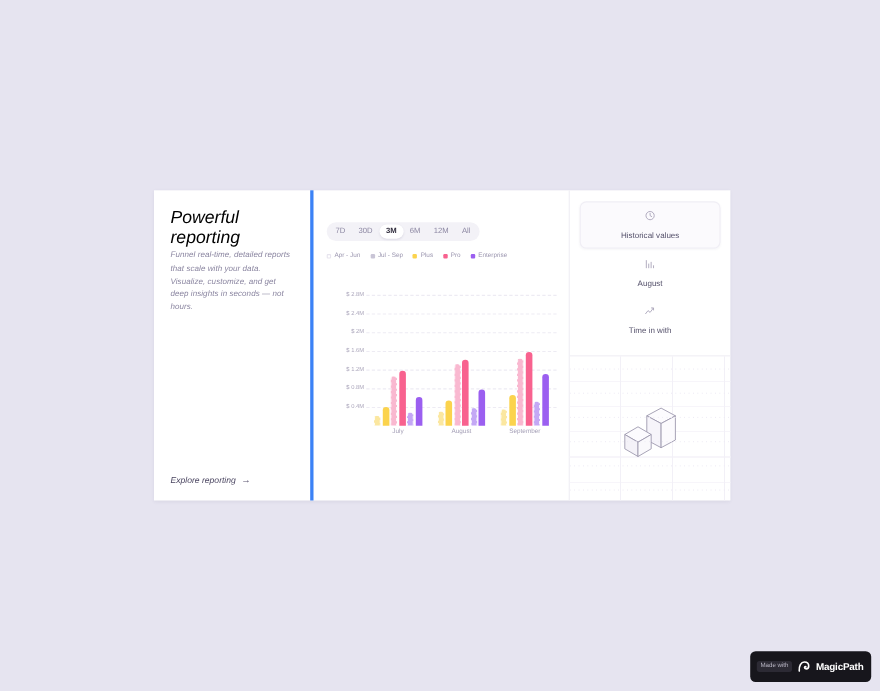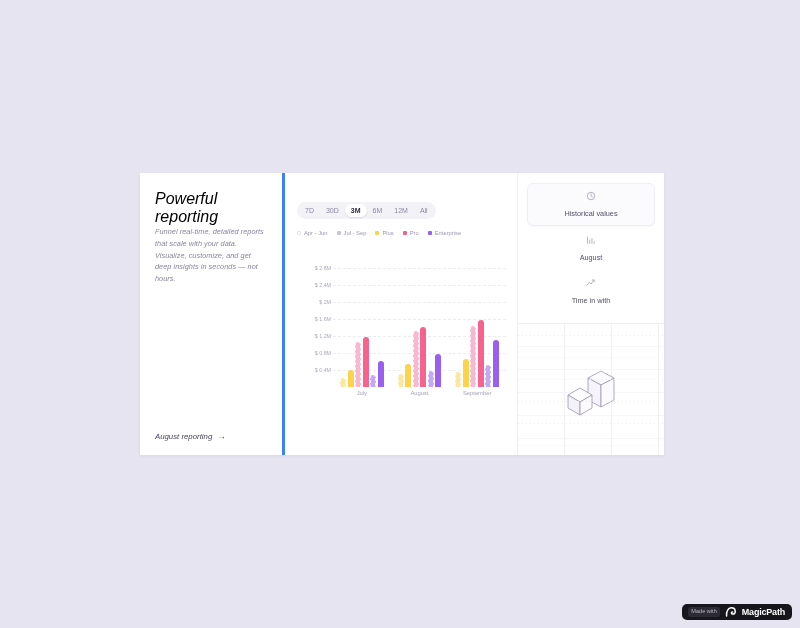--- a/index.html
+++ b/index.html
@@ -222,21 +222,21 @@
     width: 70px;
     height: 60px;
   }
   #boxes svg { display: block; }
 
   
   #watermark {
     position: absolute;
     right: 8px;
     bottom: 8px;
-    height: 16px;
+    height: 28px;
     background: #17161C;
     border-radius: 5px;
     display: flex;
     align-items: center;
     gap: 5px;
     padding: 0 7px 0 6px;
     text-align: center;
   }
   #wm-made {
     font-size: 5.6px;
@@ -256,21 +256,21 @@
 </style>
 </head>
 <body>
 
 <div id="card">
 
   <div id="left-col">
     <div>Powerful reporting</div>
     <div id="page-desc">Funnel real-time, detailed reports that scale with your data. Visualize, customize, and get deep insights in seconds — not hours.</div>
     <a id="explore-link">
-      <span>August reporting</span>
+      <span>Explore reporting</span>
       <span class="arw">→</span>
     </a>
   </div>
 
   <div id="mid-col">
 
     <div id="range-pills">
         <div class="pill">7D</div>
         <div class="pill">30D</div>
         <div class="pill active">3M</div>

